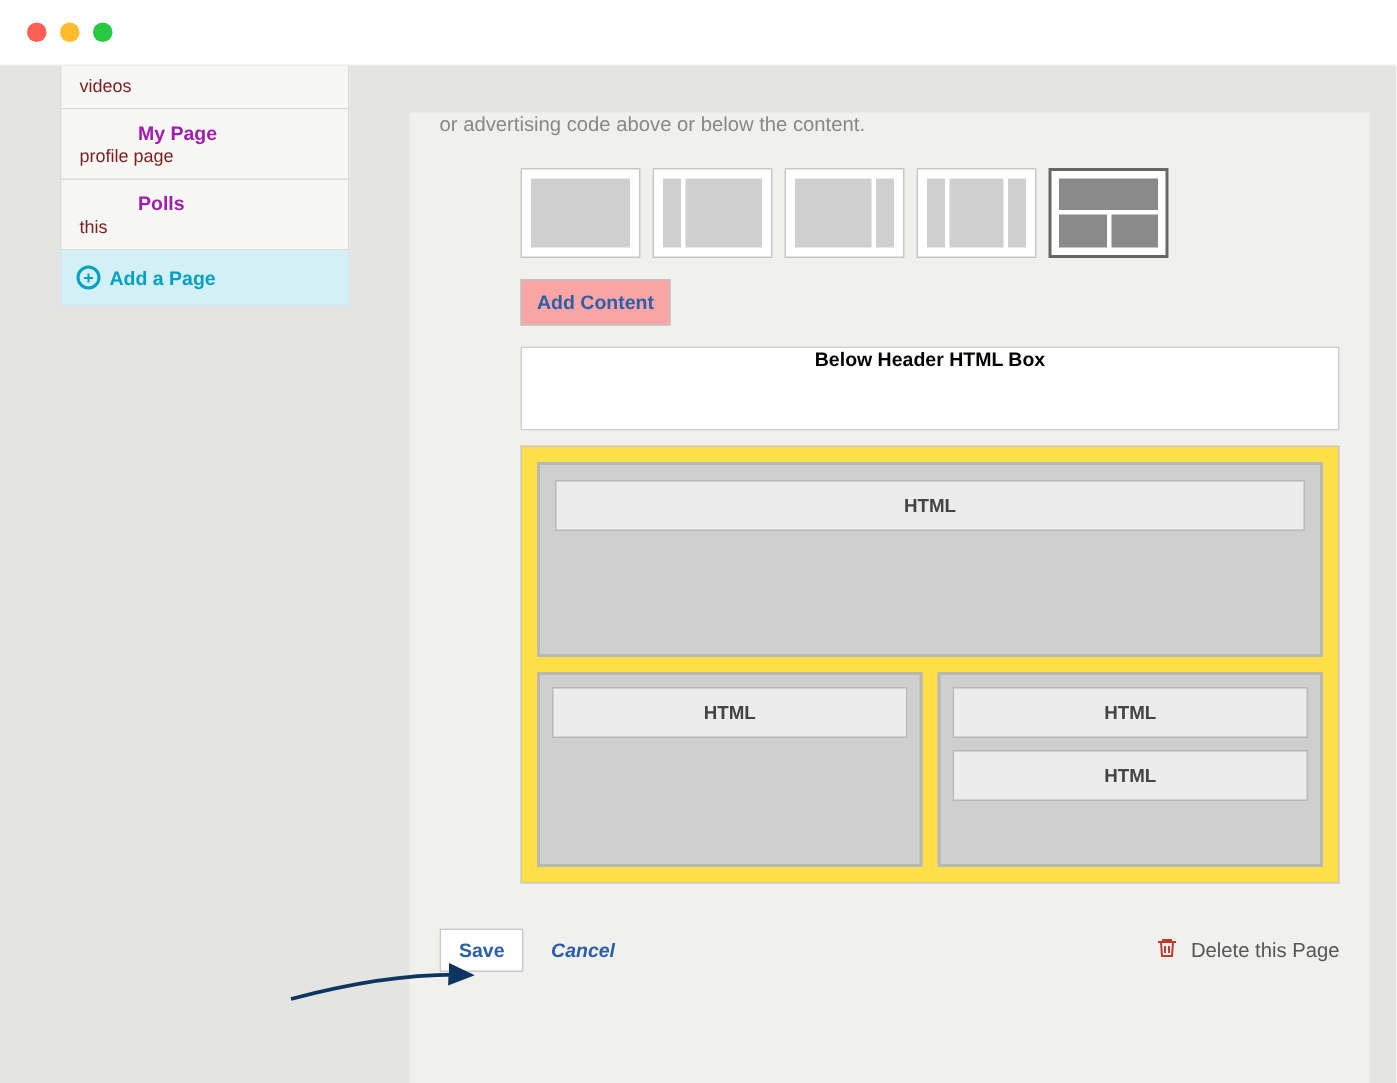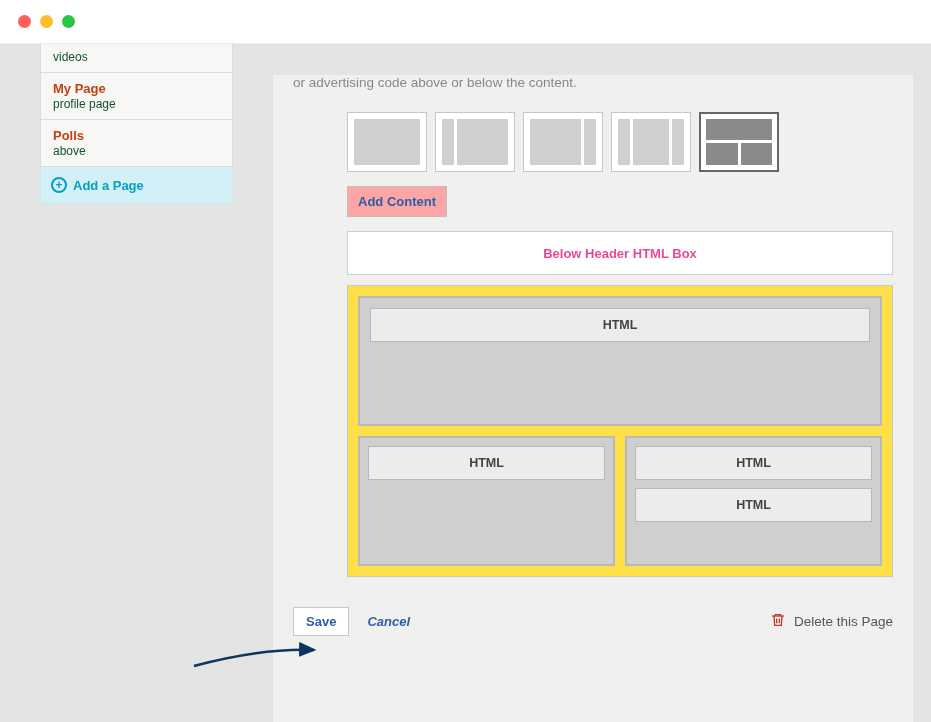--- a/index.html
+++ b/index.html
@@ -49,22 +49,22 @@
     list-style: none;
     background: #fff;
   }
   .page-item {
     border: 1px solid #dcdcdc;
     border-top: none;
     padding: 8px 12px;
     background: #f7f7f5;
   }
   .page-item.first { border-top: none; padding-top: 6px; }
-  .page-title { font-weight: 700; color: #c2410c; font-size: 13px; }
-  .page-sub { color: #14532d; font-size: 12px; margin-top: 1px; }
+  .page-title { font-weight: 700; color: #a21caf; font-size: 13px; margin-left: 39px; }
+  .page-sub { color: #7f1d1d; font-size: 12px; margin-top: 1px; }
   .page-item.single .page-sub { margin-top: 0; }
   .add-page {
     background: #d3f0f6;
     border: 1px solid #cde8ee;
     border-top: none;
     padding: 10px 10px;
     display: flex;
     align-items: center;
     gap: 6px;
     color: #04a0c1;
@@ -107,22 +107,22 @@
   .lt5 .row { display:flex; gap:3px; }
   .lt5 .b1 { height: 22px; background:#8a8a8a; width:100%; }
   .lt5 .b2, .lt5 .b3 { flex:1; height: 22px; background:#8a8a8a; }
   .add-content {
     display:inline-block; border:1px solid #bfbfbf; background:#fca5a5;
     color:#2b5fa8; font-weight:700; font-size:13px; padding:7px 10px;
     margin-left: 54px; cursor:pointer;
   }
   .html-box-outer {
     border:1px solid #d0d0d0; background:#fff; margin: 14px 0 0 54px;
-    height: 44px; display:flex; align-items:center; justify-content:center;
-    color:#ec4899; font-weight:600; font-size:13px;
+    height: 56px; display:flex; justify-content:center;
+    color:#000000; font-weight:600; font-size:13px;
   }
   .layout-preview {
     border:1px solid #c9c9c9; background:#fde047; margin: 10px 0 0 54px; padding:10px;
   }
   .lp-top {
     border:2px solid #b8b8b8; background:#cfcfcf; padding:10px; height:130px; margin-bottom:10px;
   }
   .lp-top .html-chip, .lp-col .html-chip {
     border:1px solid #b8b8b8; background:#ececec; text-align:center; padding:9px 0;
     font-size:12.5px; font-weight:600; color:#444;
@@ -165,21 +165,21 @@
         <ul class="page-list">
           <li class="page-item first single">
             <div class="page-sub">videos</div>
           </li>
           <li class="page-item">
             <div class="page-title">My Page</div>
             <div class="page-sub">profile page</div>
           </li>
           <li class="page-item">
             <div class="page-title">Polls</div>
-            <div class="page-sub">above</div>
+            <div class="page-sub">this</div>
           </li>
           <li class="add-page">
             <span class="plus-circle">+</span>
             <span>Add a Page</span>
           </li>
         </ul>
       </div>
 
       <div class="main">
         <div class="desc">or advertising code above or below the content.</div>

